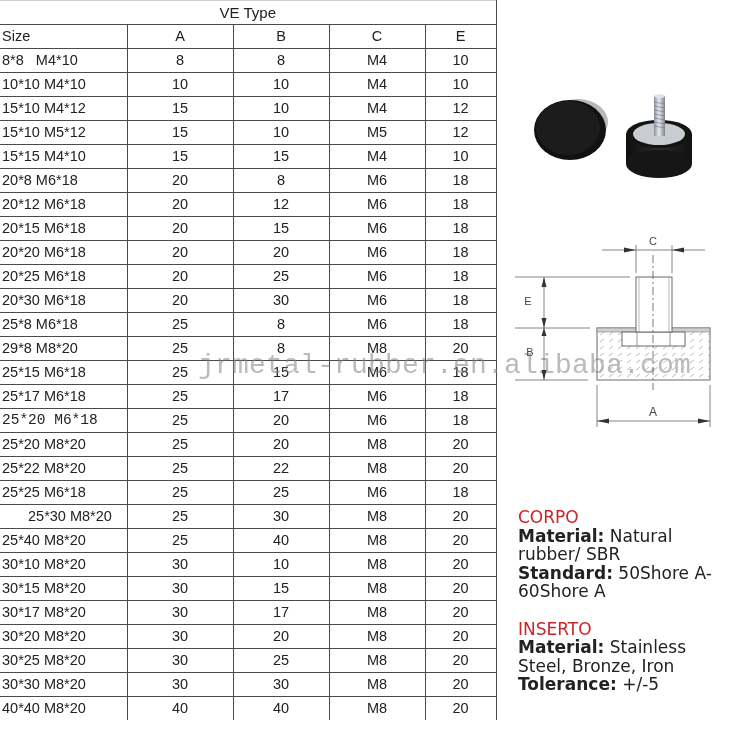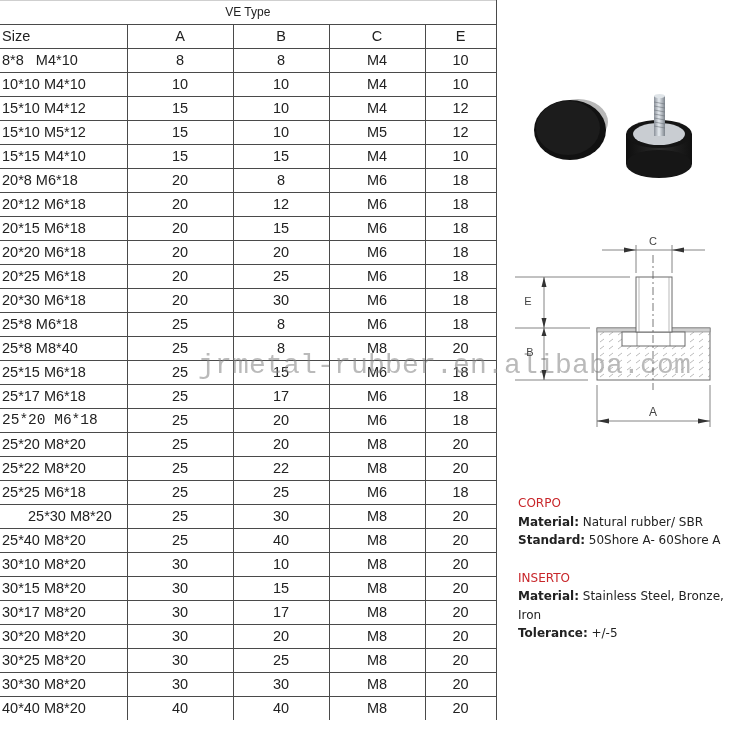--- a/index.html
+++ b/index.html
@@ -11,37 +11,37 @@
     position: absolute; left: 0; top: 0;
     border-collapse: collapse; table-layout: fixed;
     width: 496px;
   }
   .spec-table td, .spec-table th {
     border: 1.5px solid #4a4a4a;
     height: 23px; padding: 0; font-weight: normal;
     font-size: 14.5px; line-height: 23px; color: #222;
     text-align: center; white-space: nowrap; overflow: hidden;
   }
-  .spec-table .title-cell { border-top: 1.5px solid #cfcfcf; font-size: 12px; }
+  .spec-table .title-cell { border-top: 1.5px solid #cfcfcf; font-size: 15px; }
   .spec-table td.size-cell, .spec-table th.size-cell { text-align: left; padding-left: 2px; }
   .spec-table tr:last-child td { border-bottom: none; }
   .spec-table td:first-child, .spec-table th:first-child { border-left: none; }
 
   .watermark {
     position: absolute; left: 198px; top: 350px;
     font-size: 28px; color: rgba(130,130,130,0.55);
     font-family: Liberation Mono, monospace; letter-spacing: 0.2px;
     pointer-events: none; white-space: nowrap;
   }
 
   .photo { position: absolute; left: 500px; top: 60px; width: 234px; height: 160px; }
   .diagram { position: absolute; left: 500px; top: 225px; width: 234px; height: 210px; }
 
-  .specs { position: absolute; left: 518px; top: 494px; width: 215px;
-           font-family: "DejaVu Sans", sans-serif; font-size: 12px; line-height: 18.5px; color: #222; }
+  .specs { position: absolute; left: 518px; top: 508px; width: 215px;
+           font-family: "DejaVu Sans", sans-serif; font-size: 17px; line-height: 18.5px; color: #222; }
   .specs .section-title { color: #c8262a; }
   .specs .label { font-weight: bold; }
   .specs .gap { height: 19px; }
 </style>
 </head>
 <body>
 
 <table class="spec-table">
   <colgroup>
     <col style="width:127px">
@@ -141,21 +141,21 @@
         <td>18</td>
       </tr>
       <tr>
         <td class="size-cell" style="white-space: pre;">25*8 M6*18</td>
         <td>25</td>
         <td>8</td>
         <td>M6</td>
         <td>18</td>
       </tr>
       <tr>
-        <td class="size-cell" style="white-space: pre;">25*8 M8*40</td>
+        <td class="size-cell" style="white-space: pre;">29*8 M8*20</td>
         <td>25</td>
         <td>8</td>
         <td>M8</td>
         <td>20</td>
       </tr>
       <tr>
         <td class="size-cell" style="white-space: pre;">25*15 M6*18</td>
         <td>25</td>
         <td>15</td>
         <td>M6</td>

